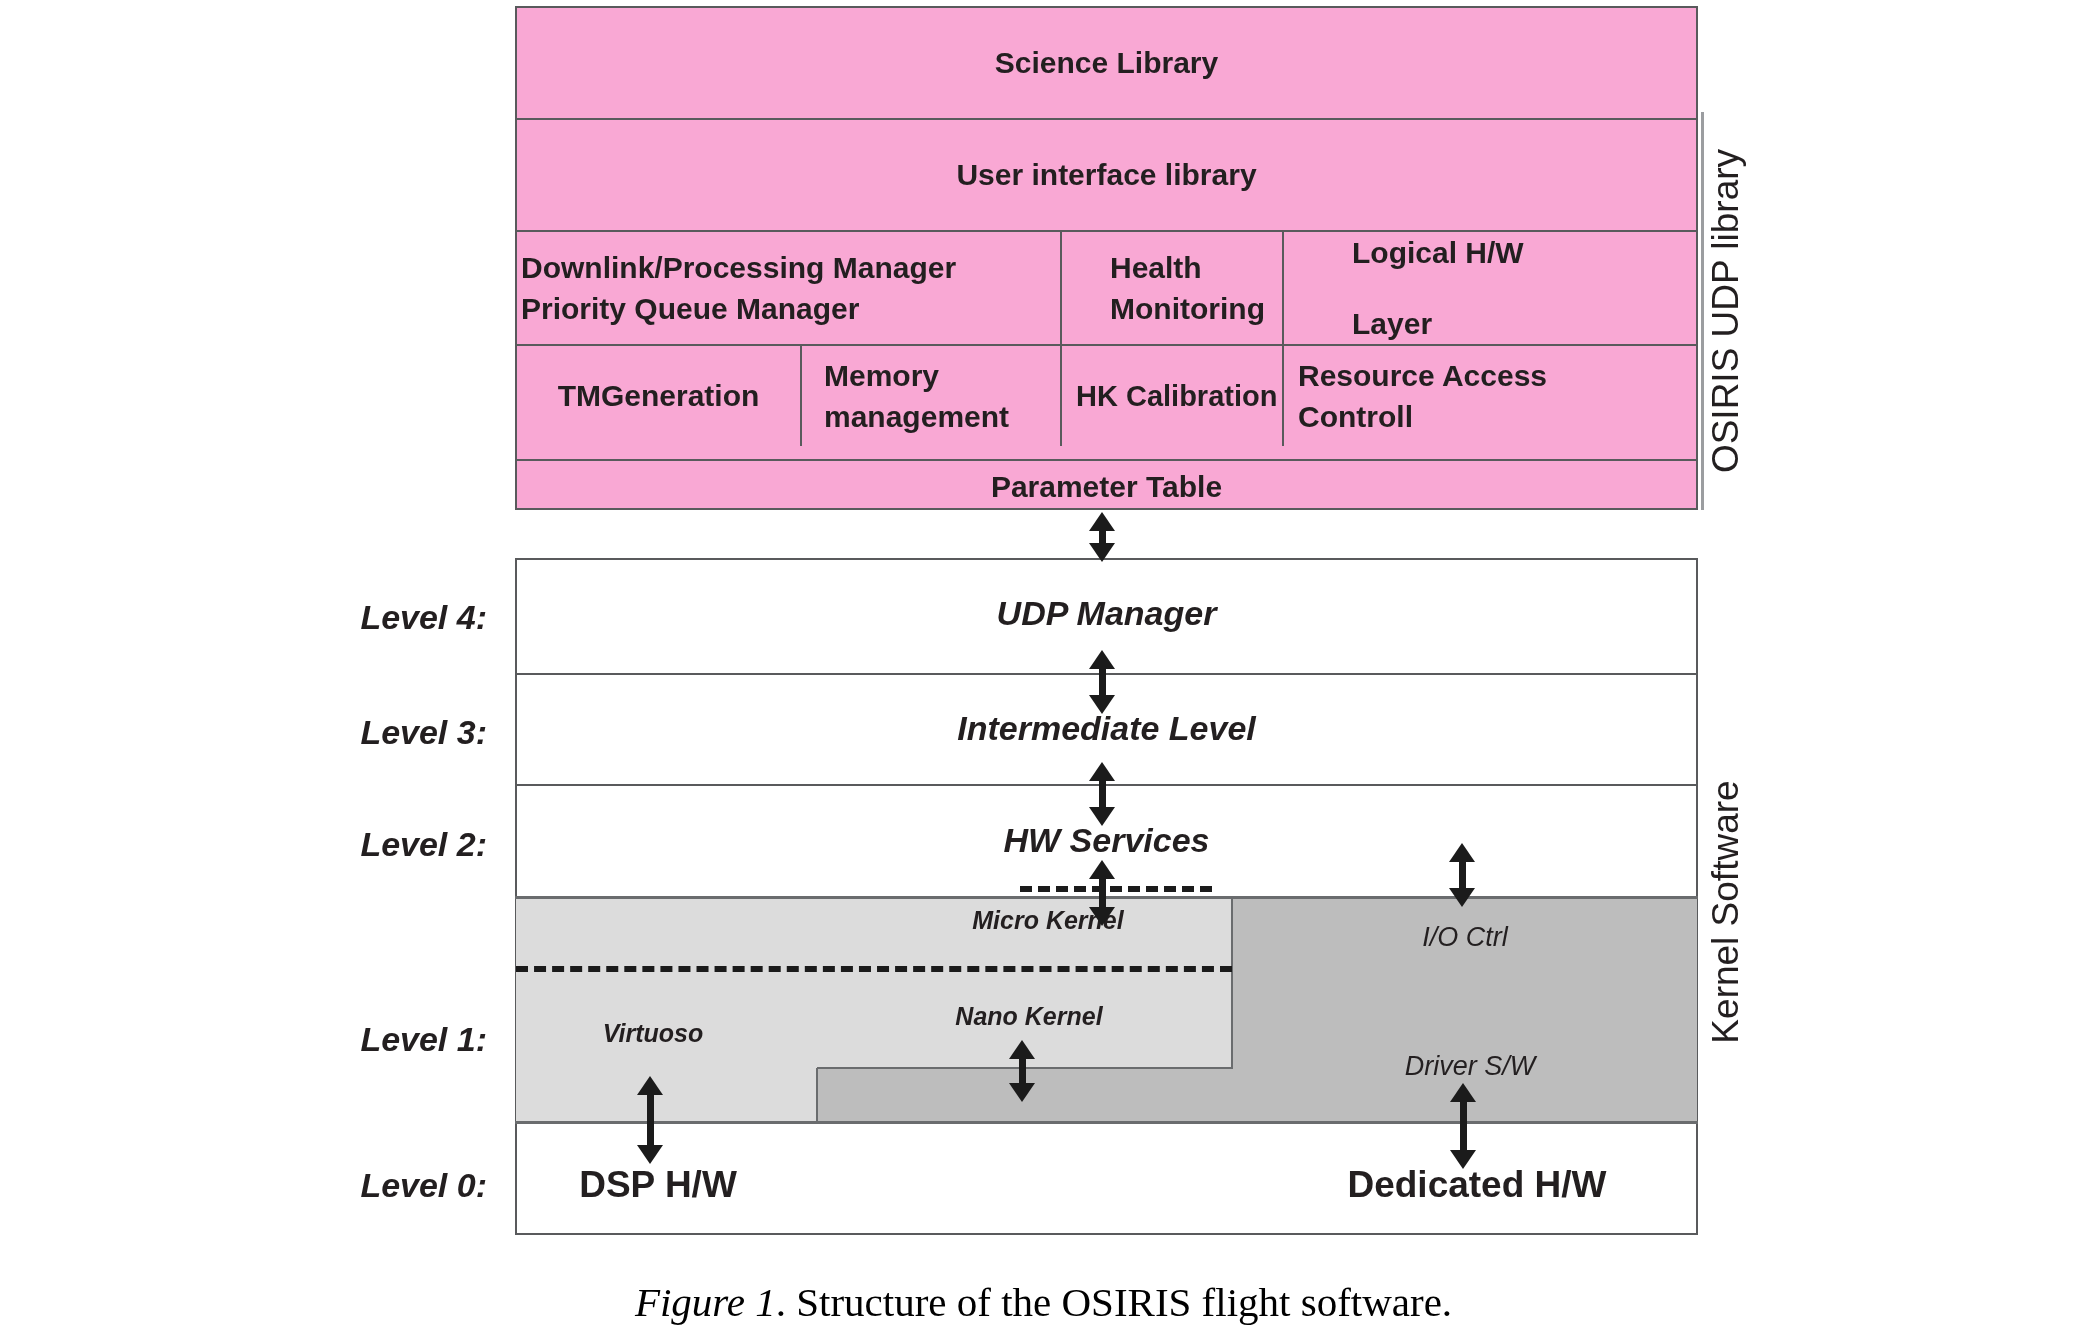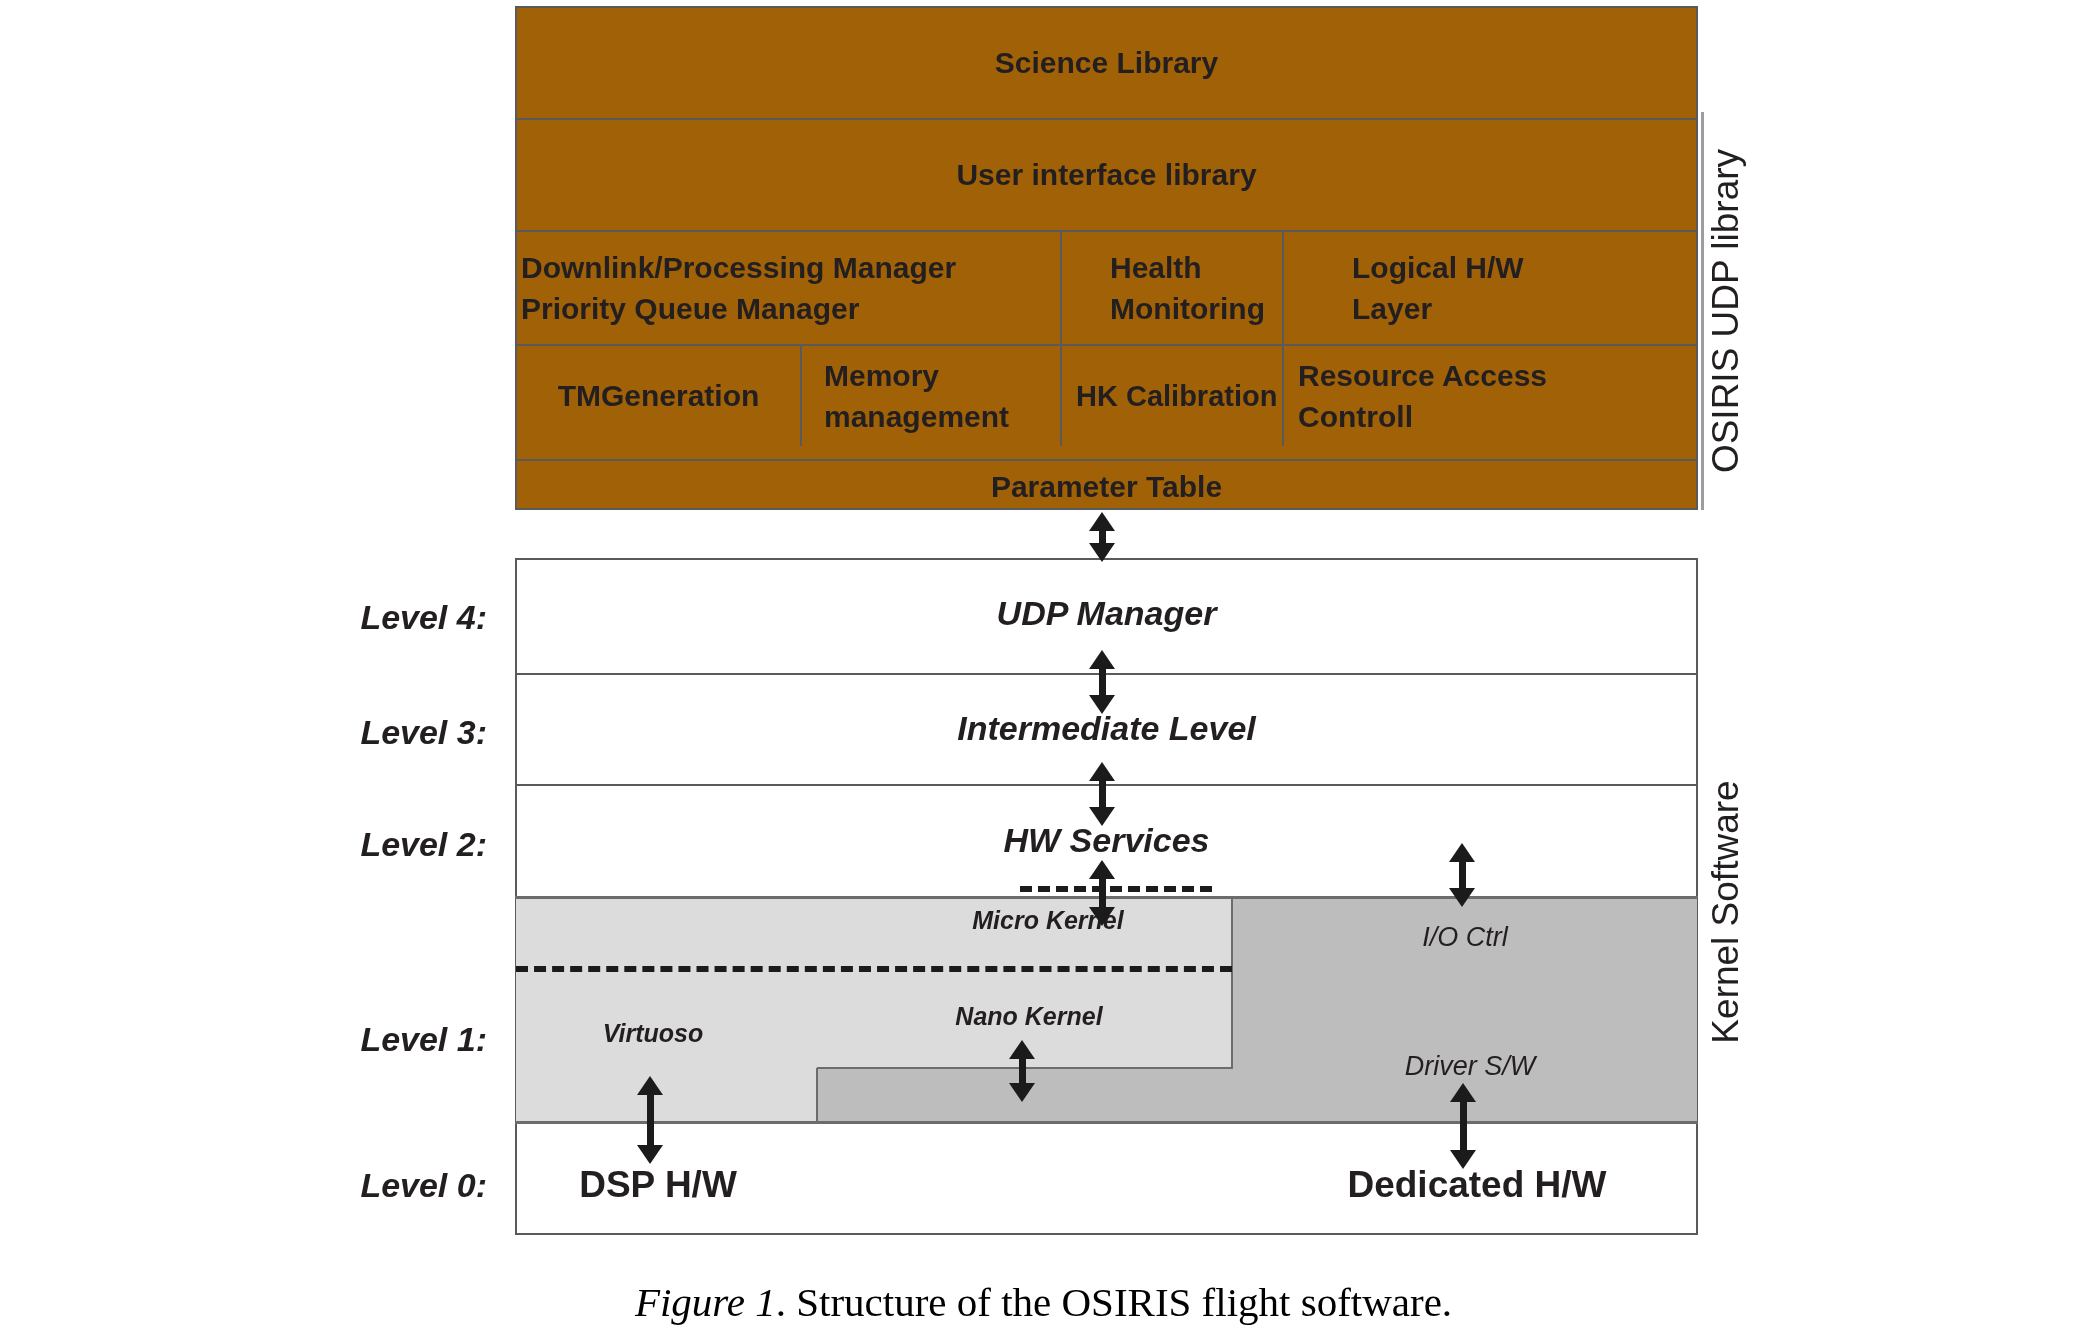--- a/index.html
+++ b/index.html
@@ -4,21 +4,21 @@
 <style>
   html,body { margin:0; padding:0; background:#ffffff; }
   #canvas {
     position:relative; width:2087px; height:1337px; background:#fff;
     font-family:"Liberation Sans", sans-serif; color:var(--text,#231f20);
     overflow:hidden;
   }
   .abs { position:absolute; }
   
   #lib-box { left:515px; top:6px; width:1183px; height:504px;
-    border:2px solid var(--border,#6d6e71); box-sizing:border-box; background:#a16207; }
+    border:2px solid var(--border,#6d6e71); box-sizing:border-box; background:#f9a8d4; }
   .lib-row { position:absolute; left:0; width:100%; box-sizing:border-box; }
   .rowline { border-top:2px solid var(--border,#6d6e71); }
   .cell { position:absolute; top:0; height:100%; box-sizing:border-box;
     display:flex; flex-direction:column; justify-content:center; }
   .cell.vline { border-left:2px solid var(--border,#6d6e71); }
   .lib-txt { font-weight:bold; font-size:30px; line-height:1.38; white-space:nowrap; }
   .center { text-align:center; align-items:center; }
   
   .vlabel { position:absolute; transform:rotate(-90deg); white-space:nowrap;
     font-size:37px; text-align:center; }
@@ -74,21 +74,21 @@
 
     <div class="lib-row rowline" style="top:222px; height:114px;">
       <div class="cell" style="left:0; width:543px; padding-left:4px;">
         <span class="lib-txt">Downlink/Processing Manager</span>
         <span class="lib-txt">Priority Queue Manager</span>
       </div>
       <div class="cell vline" style="left:543px; width:222px; padding-left:48px;">
         <span class="lib-txt">Health</span>
         <span class="lib-txt">Monitoring</span>
       </div>
-      <div class="cell vline" style="left:765px; width:418px; padding-left:68px;">
+      <div class="cell vline" style="left:765px; width:418px; padding-left:68px;justify-content:space-between;">
         <span class="lib-txt">Logical H/W</span>
         <span class="lib-txt">Layer</span>
       </div>
     </div>
 
     <div class="lib-row rowline" style="top:336px; height:102px;">
       <div class="cell center" style="left:0; width:283px;">
         <span class="lib-txt">TMGeneration</span>
       </div>
       <div class="cell vline" style="left:283px; width:260px; padding-left:22px;">

